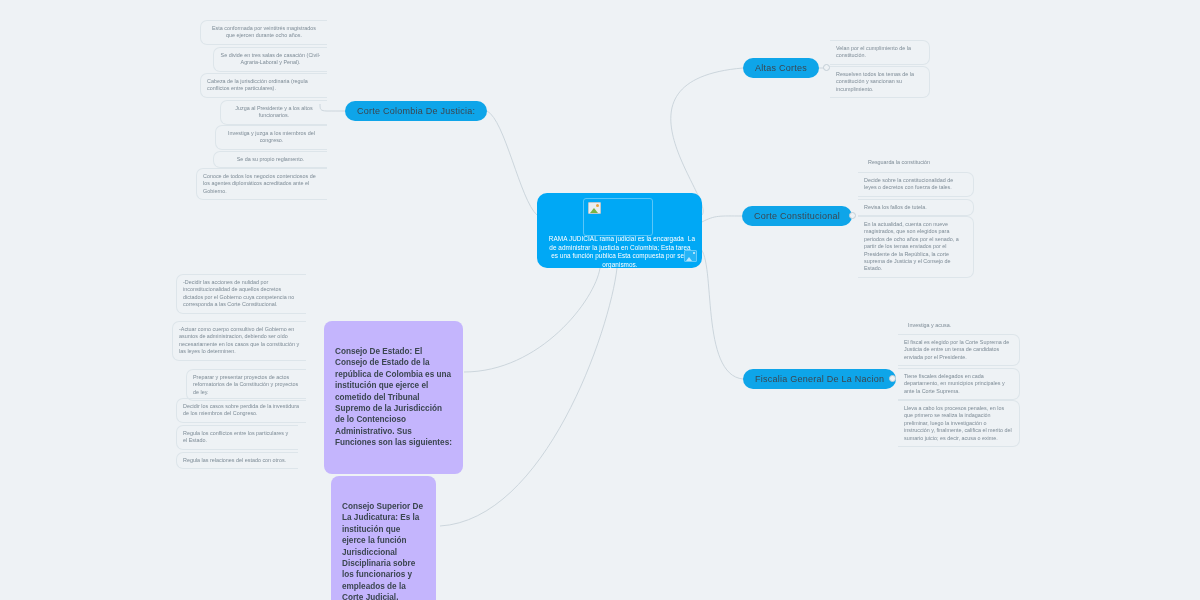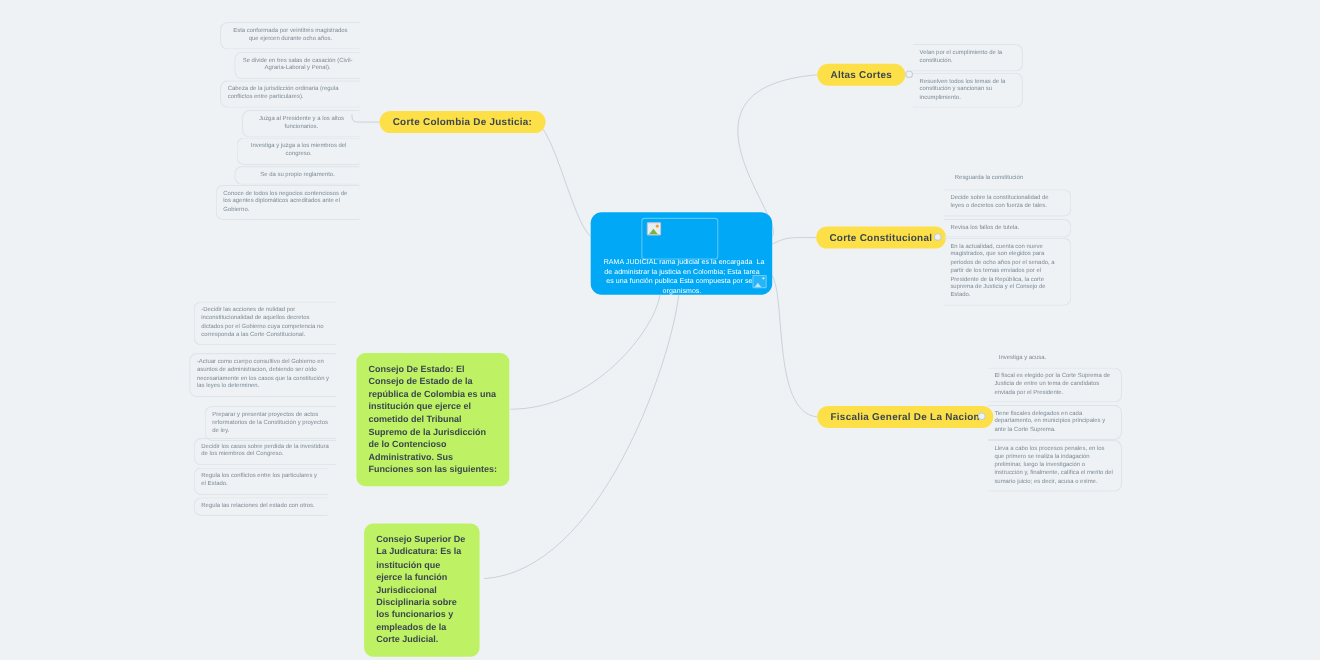--- a/index.html
+++ b/index.html
@@ -57,43 +57,43 @@
     border-bottom:4px solid #b9e4fb;
   }
   .root-corner-icon:after{
     content:"";position:absolute;right:1px;top:1px;width:2px;height:2px;
     border-radius:50%;background:#d7f0fd;
   }
 
   
   .pill{
     position:absolute;
-    background:#fde047;
+    background:#0ea5e9;
     border-radius:16px;
     color:#3b4650;
     font-size:9px;
-    font-weight:bold;
+    font-weight:normal;
     letter-spacing:.25px;
     display:flex;align-items:center;justify-content:center;
     box-sizing:border-box;
     padding:0 12px;
     white-space:nowrap;
   }
 
   
   .block{
     position:absolute;
-    background:#bef264;
+    background:#c4b5fd;
     border-radius:8px;
     color:#3b4650;
     font-size:8.2px;
     line-height:11.4px;
     font-weight:bold;
     box-sizing:border-box;
-    padding:9px 11px;
+    padding:25px 11px;
   }
 
   
   .leaf{
     position:absolute;
     box-sizing:border-box;
     color:#7d8b96;
     font-size:5.4px;
     line-height:7.4px;
     padding:4px 6px;

